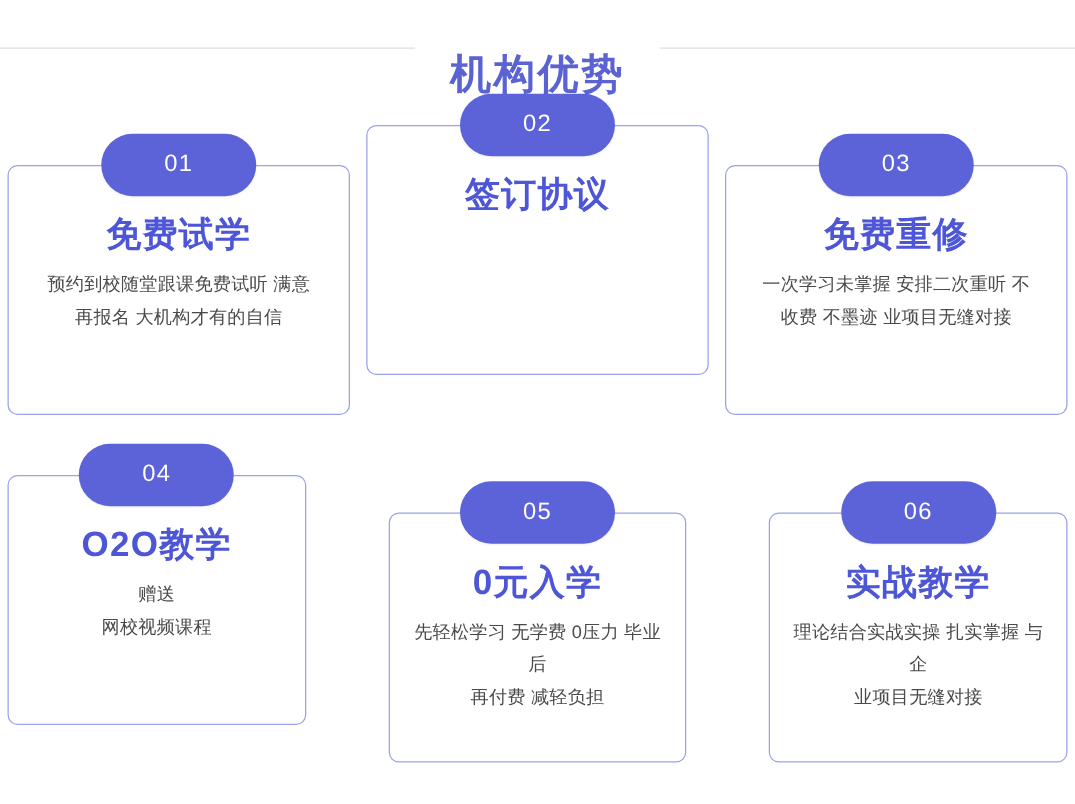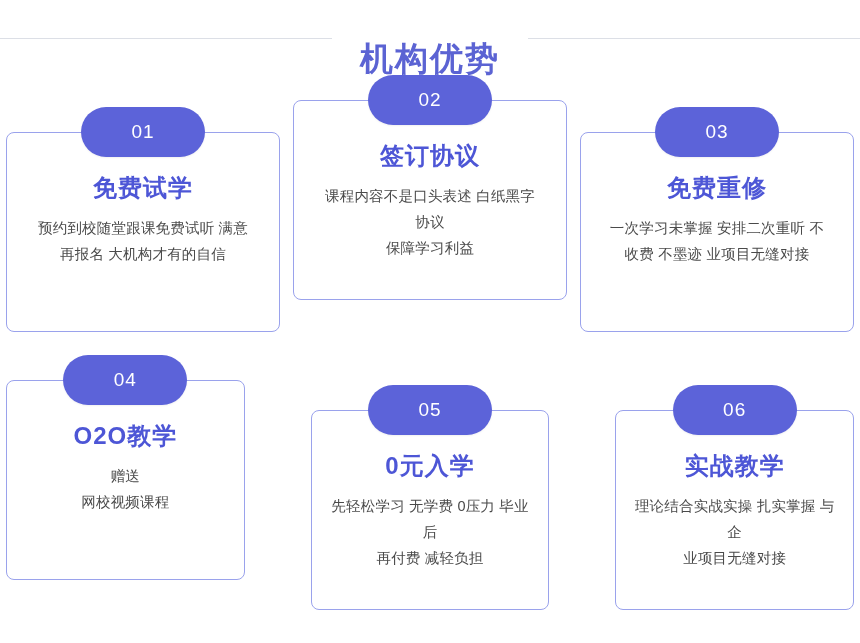--- a/index.html
+++ b/index.html
@@ -109,21 +109,21 @@
     background: #5c63d9;
     color: #ffffff;
     font-size: 19px;
     line-height: 50px;
     text-align: center;
     letter-spacing: 1px;
     box-shadow: 0 1px 2px rgba(0,0,0,0.06);
   }
 
   .card-title {
-    font-size: 24px;
+    font-size: 28px;
     line-height: 26px;
     font-weight: bold;
     color: #4d56d6;
     margin: 0 0 14px 0;
     letter-spacing: 1px;
   }
   .card-text {
     font-size: 14.5px;
     line-height: 26px;
     color: #4a4a4a;
@@ -158,25 +158,20 @@
           <span class="ln">预约到校随堂跟课免费试听 满意</span>
           <span class="ln">再报名 大机构才有的自信</span>
         </p>
       </div>
     </div>
 
     <div class="card-wrap lift">
       <div class="card tall">
         <div class="badge">02</div>
         <p class="card-title">签订协议</p>
-        <p class="card-text">
-          <span class="ln">课程内容不是口头表述 白纸黑字</span>
-          <span class="ln">协议</span>
-          <span class="ln">保障学习利益</span>
-        </p>
       </div>
     </div>
 
     <div class="card-wrap">
       <div class="card tall">
         <div class="badge">03</div>
         <p class="card-title">免费重修</p>
         <p class="card-text">
           <span class="ln">一次学习未掌握 安排二次重听 不</span>
           <span class="ln">收费 不墨迹 业项目无缝对接</span>

